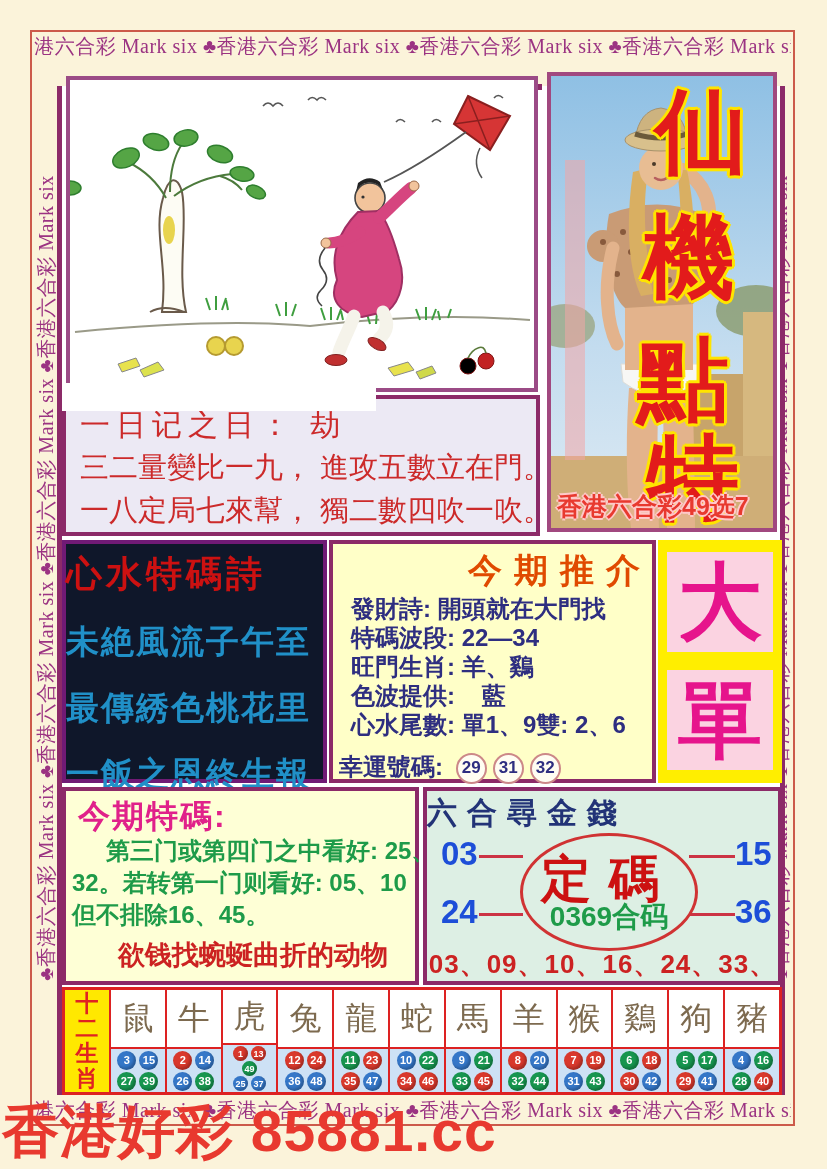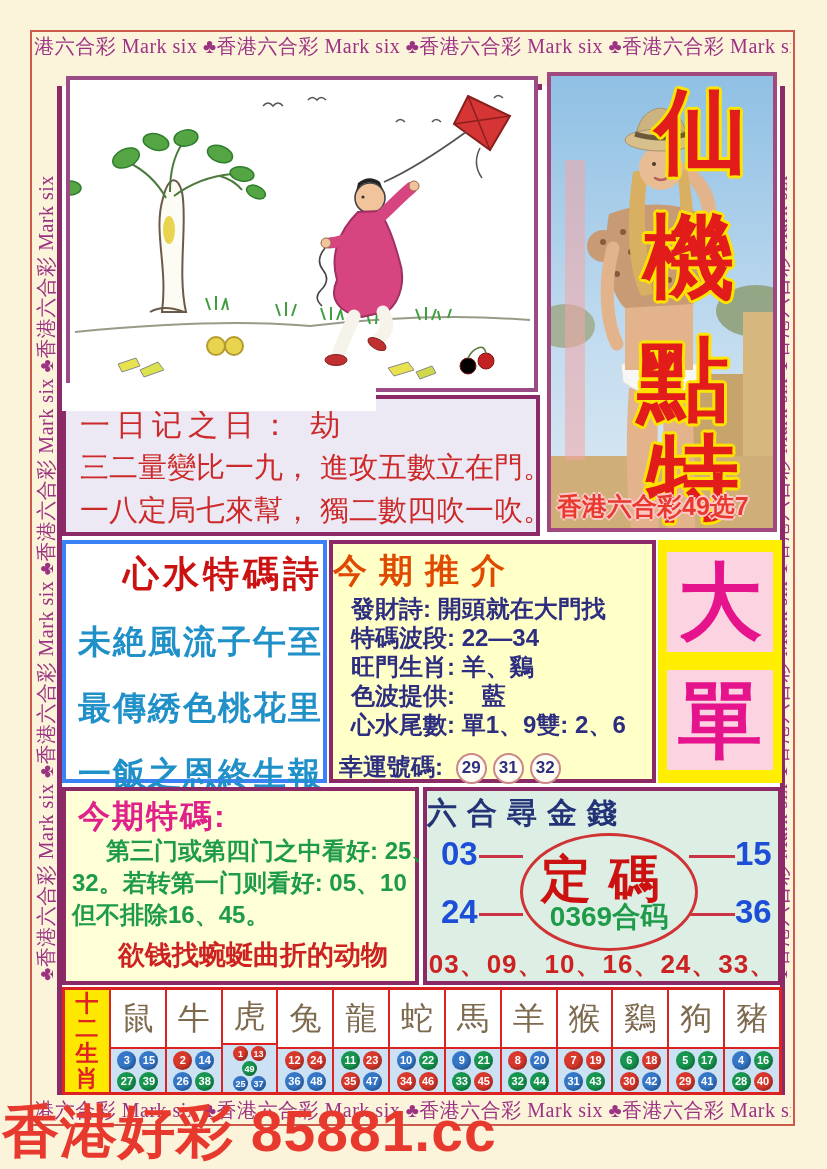--- a/index.html
+++ b/index.html
@@ -44,26 +44,26 @@
   }
   
   #white-patch{left:62px;top:383px;width:314px;height:28px;background:#ffffff;z-index:3;}
   #riddle-box{left:62px;top:395px;width:478px;height:141px;border:4px solid #8c2a68;background:#ece9f4;z-index:2;}
   .riddle-line{position:absolute;left:14px;font-weight:normal;color:#cc2a2a;white-space:nowrap;z-index:4;
     font-family:"Liberation Sans","DejaVu Sans",sans-serif;}
   #riddle-l1{top:6px;font-size:30px;letter-spacing:6px;}
   #riddle-l2{top:49px;font-size:29px;}
   #riddle-l3{top:92px;font-size:29px;}
   
-  #poem-box{left:62px;top:540px;width:265px;height:243px;border:4px solid #3b82f6;background:#ffffff;text-align:right;}
+  #poem-box{left:62px;top:540px;width:265px;height:243px;border:4px solid #701a75;background:#0f172a;text-align:left;}
   #poem-title{margin-top:6px;font-size:36px;font-weight:bold;color:#cc1111;letter-spacing:4px;}
   .poem-line{font-size:33px;font-weight:bold;color:#2090c8;letter-spacing:2px;margin-top:21px;white-space:nowrap;}
   
   #tuijie-box{left:329px;top:540px;width:327px;height:243px;border:4px solid #8c2a68;background:#ffffc8;}
-  #tuijie-title{text-align:left;margin-top:4px;font-size:34px;font-weight:bold;color:#e04a00;letter-spacing:12px;}
+  #tuijie-title{text-align:right;margin-top:4px;font-size:34px;font-weight:bold;color:#e04a00;letter-spacing:12px;}
   .t-row{display:flex;white-space:pre;font-size:24px;font-weight:bold;color:#2e2e80;line-height:29px;padding-left:18px;}
   #lucky-row{display:flex;align-items:center;white-space:pre;font-size:24px;font-weight:bold;color:#2e2e80;padding-left:6px;margin-top:12px;}
   .lucky-ball{
     width:27px;height:27px;border:2px solid #cc8888;border-radius:50%;background:#fffdf2;
     color:#2e2e80;font-size:17px;font-weight:bold;display:inline-flex;align-items:center;justify-content:center;
     margin-left:6px;
   }
   
   #dadan-col{left:658px;top:540px;width:124px;height:243px;background:#ffee00;}
   .dadan-cell{position:absolute;left:9px;width:106px;height:100px;background:#fbd3e1;

